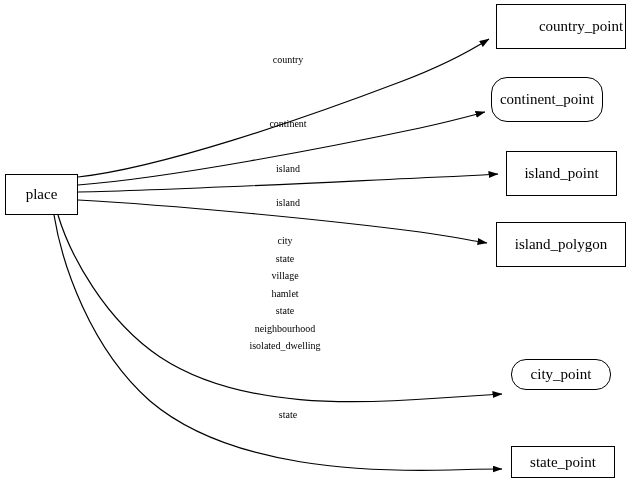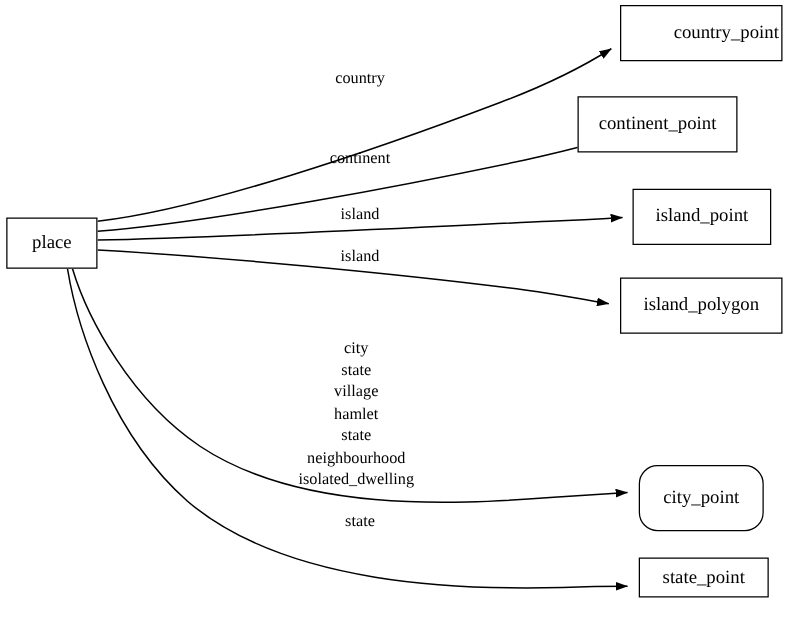--- a/index.html
+++ b/index.html
@@ -34,29 +34,28 @@
     color: #000000;
     font-family: "Liberation Serif", "DejaVu Serif", serif;
     font-size: 15px;
     line-height: 1;
     white-space: nowrap;
   }
   .edge-label {
     position: absolute;
     color: #000000;
     font-family: "Liberation Serif", "DejaVu Serif", serif;
-    font-size: 13px;
+    font-size: 10px;
     line-height: 1;
     white-space: nowrap;
     text-align: center;
     transform: translateX(-50%);
   }
   .edge-label.multi {
     line-height: 17.5px;
-    margin-top: 37px;
   }
   .edge-label .lbl-line {
     display: block;
   }
 </style>
 </head>
 <body>
 
 <div id="diagram-root" style="background: rgb(255, 255, 255);">
 
@@ -76,30 +75,30 @@
       </g>
   </svg>
 
   <div id="nodes-layer">
       <div class="node-box" style="left: 5px; top: 174px; width: 73px; height: 41px; text-align: right;">
         <span>place</span>
       </div>
       <div class="node-box" style="left: 496px; top: 4px; width: 130px; height: 45px; padding-left: 40px;">
         <span>country_point</span>
       </div>
-      <div class="node-box" style="left: 462px; top: 77px; width: 128px; height: 45px;">
+      <div class="node-box" style="left: 491px; top: 77px; width: 112px; height: 45px; border-radius: 16px;">
         <span>continent_point</span>
       </div>
       <div class="node-box" style="left: 506px; top: 151px; width: 111px; height: 45px;">
         <span>island_point</span>
       </div>
       <div class="node-box" style="left: 496px; top: 222px; width: 130px; height: 45px; align-items: center;">
         <span>island_polygon</span>
       </div>
-      <div class="node-box" style="left: 511px; top: 372px; width: 100px; height: 53px; border-radius: 15px;">
+      <div class="node-box" style="left: 511px; top: 359px; width: 100px; height: 31px; border-radius: 15px;">
         <span>city_point</span>
       </div>
       <div class="node-box" style="left: 511px; top: 446px; width: 104px; height: 32px;">
         <span>state_point</span>
       </div>
     </div>
   <div id="labels-layer">
       <div class="edge-label" style="left: 288px; top: 55px;">
         <span class="lbl-line">country</span>
       </div>

